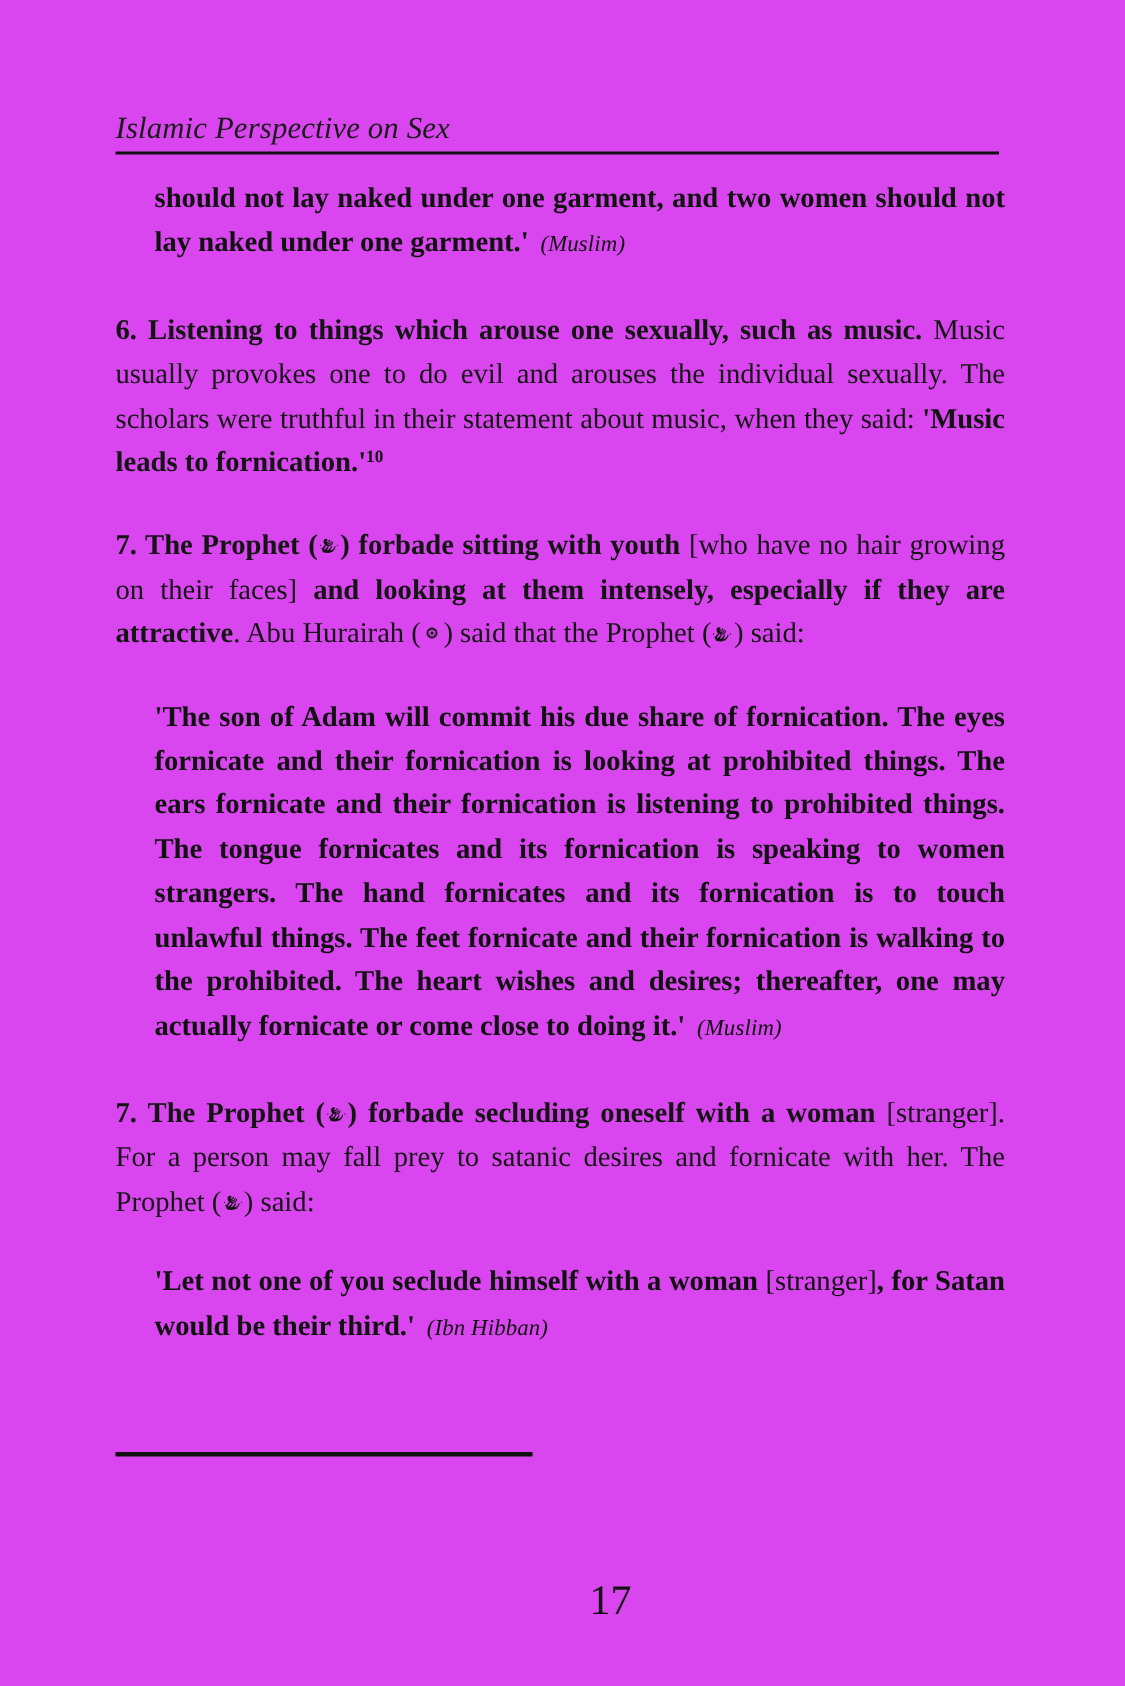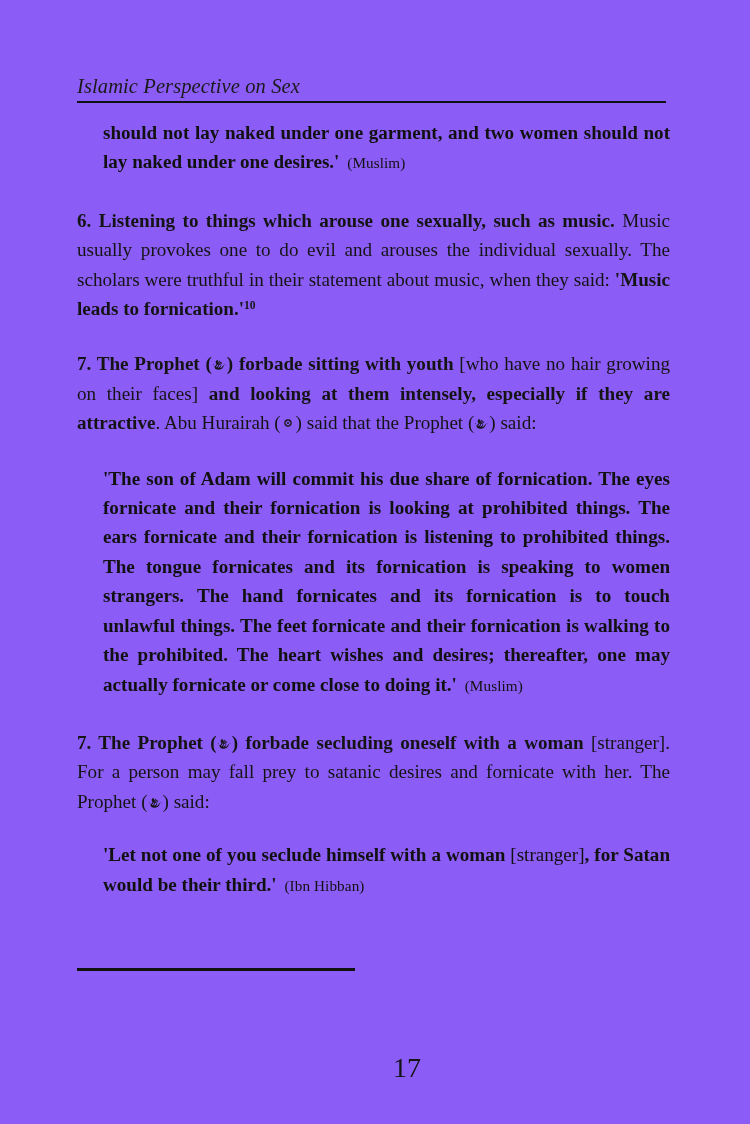--- a/index.html
+++ b/index.html
@@ -4,21 +4,21 @@
 <style>
   html, body {
     margin: 0;
     padding: 0;
     background: #ffffff;
   }
   .page {
     position: relative;
     width: 750px;
     height: 1124px;
-    background: #8b5cf6;
+    background: #d946ef;
     overflow: hidden;
     font-family: "Liberation Serif", "DejaVu Serif", serif;
     color: #111111;
   }
 
   
   .header {
     position: absolute;
     left: 77px;
     top: 76px;
@@ -68,20 +68,21 @@
     font-weight: bold;
     font-size: 19.1px;
     line-height: 29.4px;
     text-align: justify;
   }
   .quote .src,
   p .src {
     font-weight: normal;
     font-size: 15.2px;
     letter-spacing: 0.1px;
+    font-style: italic;
   }
 
   
   .gap-28 { height: 28px; }
   .gap-26 { height: 26px; }
   .gap-24 { height: 24px; }
 
   
   .honorific {
     display: inline-block;
@@ -149,21 +150,21 @@
 <div class="page">
 
   <div class="header">
     <span class="header-title">Islamic Perspective on Sex</span>
     <span class="header-rule"></span>
   </div>
 
   <div class="content">
 
     <div class="quote">
-      <span>should not lay naked under one garment, and two women should not lay naked under one desires.'</span><span class="src">&nbsp; <span>(Muslim)</span></span>
+      <span>should not lay naked under one garment, and two women should not lay naked under one garment.'</span><span class="src">&nbsp; <span>(Muslim)</span></span>
     </div>
 
     <div class="gap-28"></div>
 
     <p>
       <b>6. Listening to things which arouse one sexually, such as music.</b><span> Music usually provokes one to do evil and arouses the individual sexually. The scholars were truthful in their statement about music, when they said: </span><b>'Music leads to fornication.'</b><sup class="fnref">10</sup>
     </p>
 
     <div class="gap-26"></div>
 

